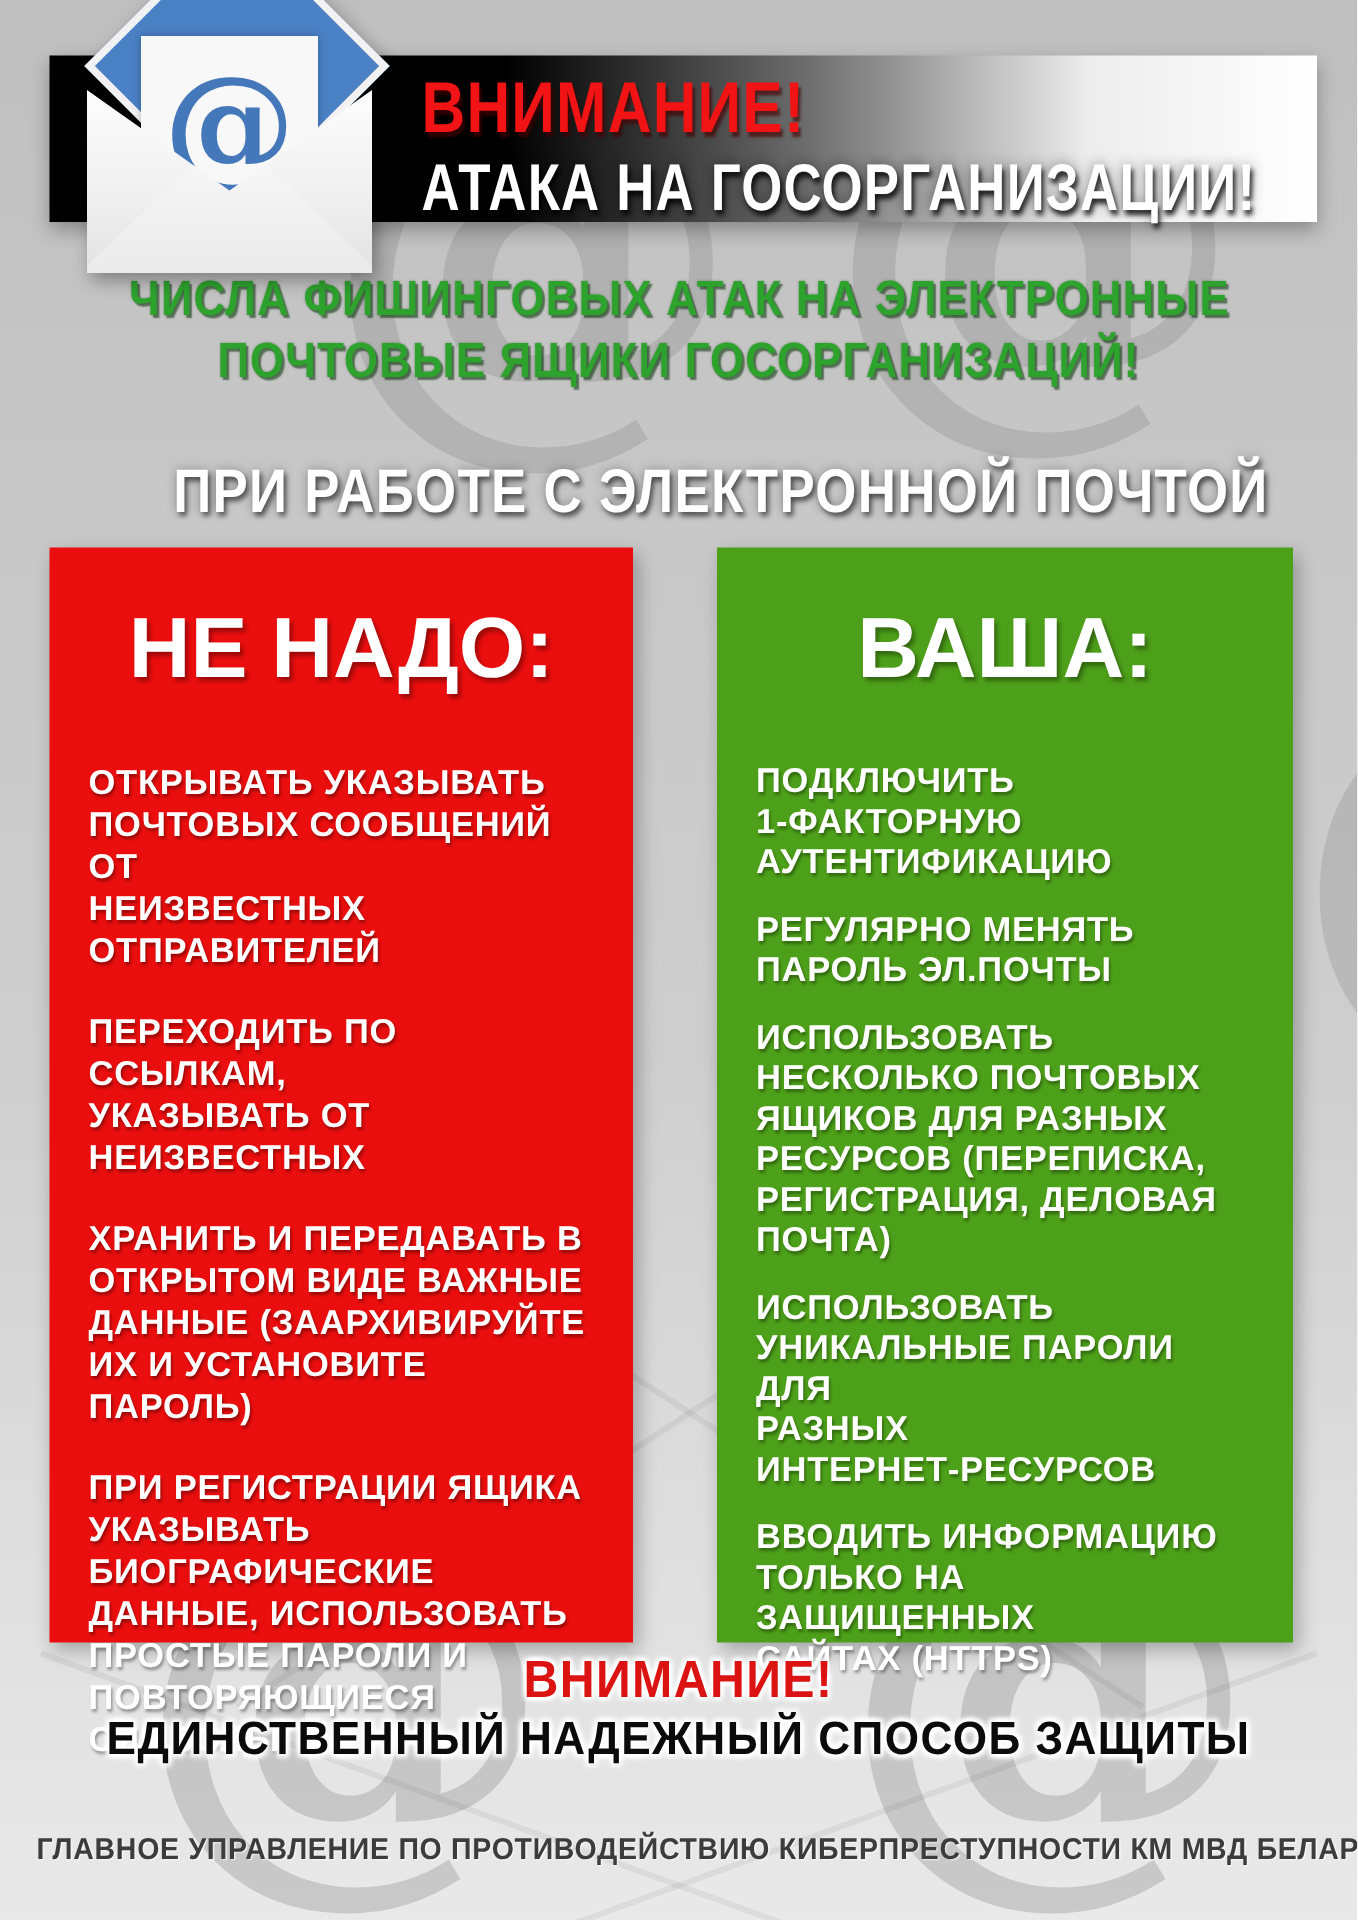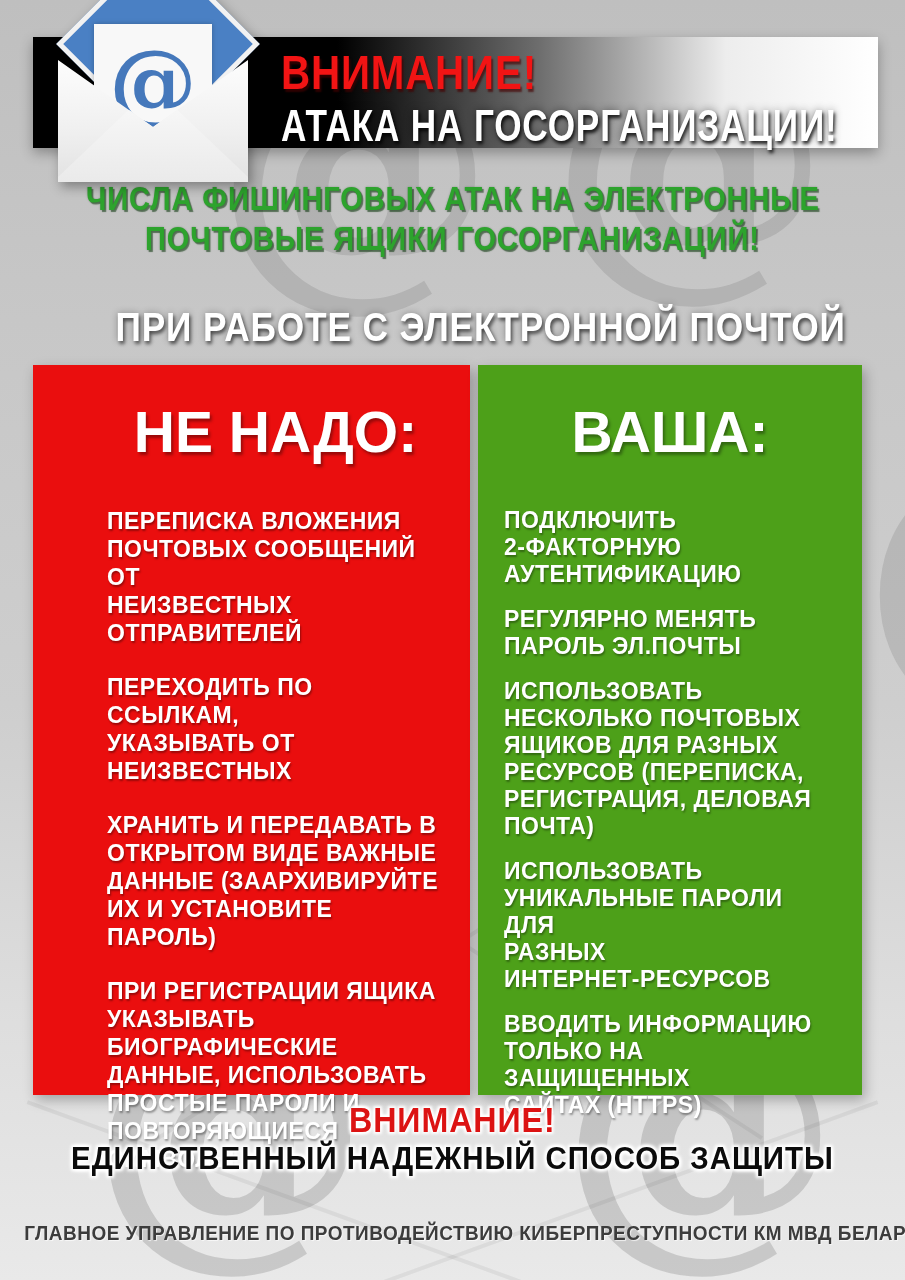--- a/index.html
+++ b/index.html
@@ -72,21 +72,21 @@
   }
   
   .subheading{position:absolute;left:0;top:304px;width:100%;text-align:right;z-index:1;}
   .subheading span{
     display:inline-block;transform:scaleX(0.86);transform-origin:center;
     font-size:41px;font-weight:bold;letter-spacing:1px;color:#ffffff;
     text-shadow:2px 3px 4px rgba(0,0,0,0.55),0 0 8px rgba(0,0,0,0.30);
   }
   
   .panel{position:absolute;top:365px;height:730px;z-index:1;box-shadow:3px 5px 12px rgba(0,0,0,0.28);}
-  .panel.red{left:33px;width:389px;background:#ea0e0e;padding-left:48px;}
+  .panel.red{left:33px;width:389px;background:#ea0e0e;}
   .panel.green{left:478px;width:384px;background:#4da019;}
   .panel-title{
     margin-top:34px;text-align:center;font-size:57px;font-weight:bold;color:#ffffff;
     letter-spacing:0px;text-shadow:2px 3px 3px rgba(0,0,0,0.35);
   }
   .items{margin-top:42px;padding:0 26px;}
   .item{
     font-size:23px;font-weight:bold;color:#ffffff;line-height:28px;letter-spacing:0.5px;
     white-space:pre-line;margin-bottom:26px;
     text-shadow:1px 2px 2px rgba(0,0,0,0.35);
@@ -148,21 +148,21 @@
   </div>
 
   <div class="subheading">
     <span>ПРИ РАБОТЕ С ЭЛЕКТРОННОЙ ПОЧТОЙ</span>
   </div>
 
   <div class="panel red">
     <div class="panel-title">НЕ НАДО:</div>
     <div class="items">
 
-    <div class="item">ПЕРЕПИСКА ВЛОЖЕНИЯ
+    <div class="item">ОТКРЫВАТЬ УКАЗЫВАТЬ
 ПОЧТОВЫХ СООБЩЕНИЙ ОТ
 НЕИЗВЕСТНЫХ
 ОТПРАВИТЕЛЕЙ</div>
         <div class="item">ПЕРЕХОДИТЬ ПО ССЫЛКАМ,
 УКАЗЫВАТЬ ОТ
 НЕИЗВЕСТНЫХ</div>
         <div class="item">ХРАНИТЬ И ПЕРЕДАВАТЬ В
 ОТКРЫТОМ ВИДЕ ВАЖНЫЕ
 ДАННЫЕ (ЗААРХИВИРУЙТЕ
 ИХ И УСТАНОВИТЕ ПАРОЛЬ)</div>
@@ -174,21 +174,21 @@
 ПОВТОРЯЮЩИЕСЯ
 СИМВОЛЫ</div>
       </div>
   </div>
 
   <div class="panel green">
     <div class="panel-title">ВАША:</div>
     <div class="items">
 
     <div class="item">ПОДКЛЮЧИТЬ
-2-ФАКТОРНУЮ
+1-ФАКТОРНУЮ
 АУТЕНТИФИКАЦИЮ</div>
         <div class="item">РЕГУЛЯРНО МЕНЯТЬ
 ПАРОЛЬ ЭЛ.ПОЧТЫ</div>
         <div class="item">ИСПОЛЬЗОВАТЬ
 НЕСКОЛЬКО ПОЧТОВЫХ
 ЯЩИКОВ ДЛЯ РАЗНЫХ
 РЕСУРСОВ (ПЕРЕПИСКА,
 РЕГИСТРАЦИЯ, ДЕЛОВАЯ
 ПОЧТА)</div>
         <div class="item">ИСПОЛЬЗОВАТЬ

